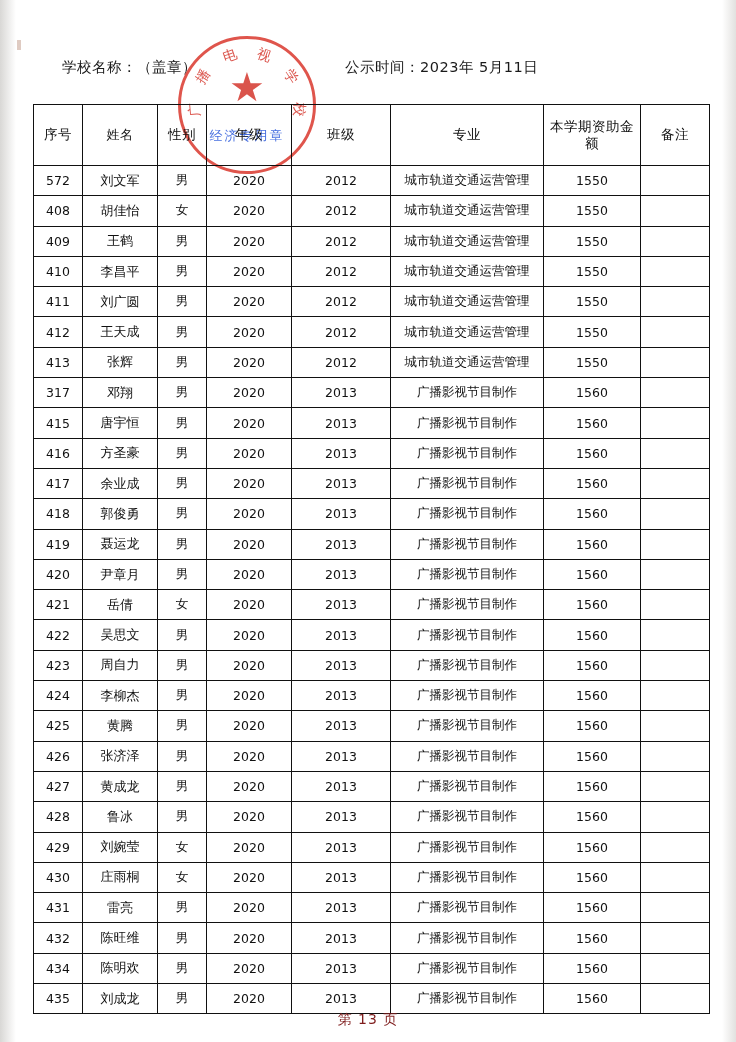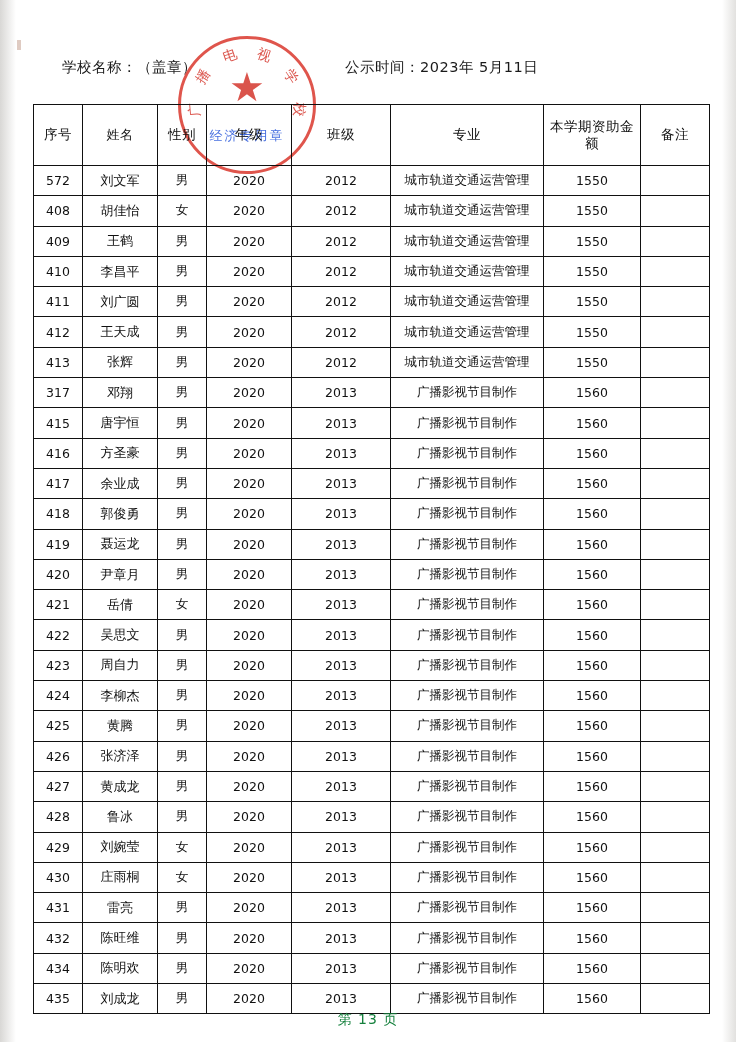--- a/index.html
+++ b/index.html
@@ -92,21 +92,21 @@
   .c-amount { width: 96px; }
   .c-remark { width: 68px; }
   thead .c-amount { line-height: 1.25; }
   .footer {
     position: absolute;
     top: 1011px;
     left: 0;
     width: 736px;
     text-align: center;
     font-size: 14px;
-    color: #15803d;
+    color: #7f1d1d;
     letter-spacing: 1px;
   }
   
   .seal {
     position: absolute;
     left: 178px;
     top: 36px;
     width: 132px;
     height: 132px;
     border-radius: 50%;

